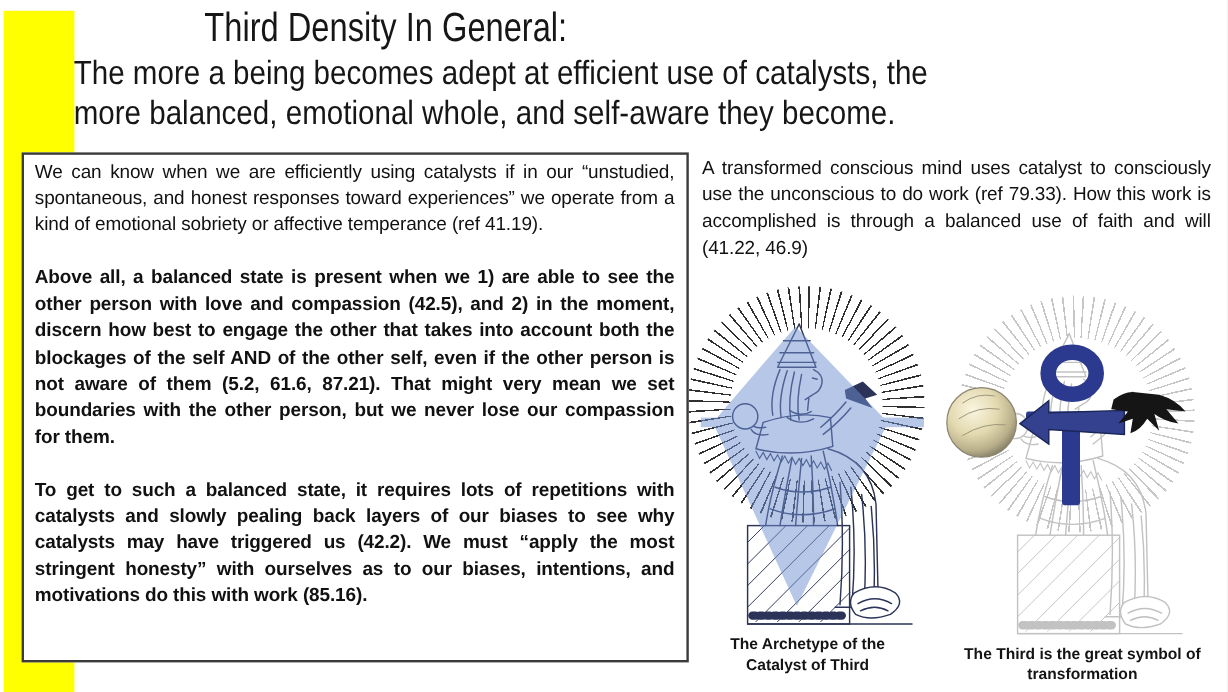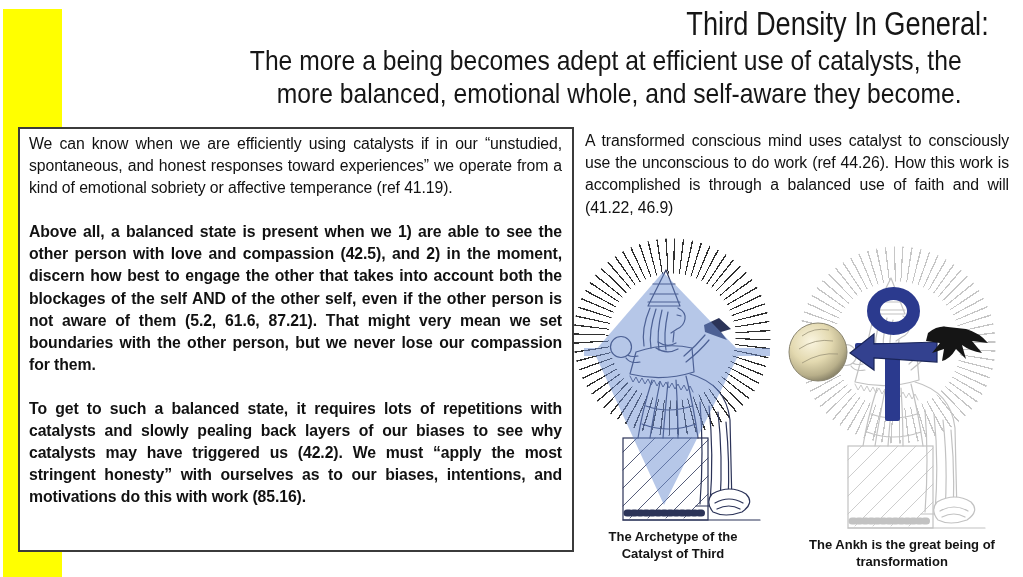--- a/index.html
+++ b/index.html
@@ -5,21 +5,21 @@
   html,body{margin:0;padding:0;background:#e9e9e9;}
   .slide{
     position:relative; width:1023px; height:577px; background:#ffffff;
     font-family:"Liberation Sans", sans-serif; color:#161616; overflow:hidden;
     margin:0 auto;
   }
   
   .accent-bar{ position:absolute; left:3px; top:9px; width:59px; height:568px; background:#ffff00; }
 
   
-  .header{ position:absolute; left:0; right:0; top:2px; text-align:right; }
+  .header{ position:absolute; left:0; right:0; top:2px; text-align:left; }
   .title{
     display:block; font-size:34px; line-height:42px; font-weight:400; white-space:nowrap;
     transform:translateX(68px) scaleX(0.80); transform-origin:center; letter-spacing:0;
   }
   .subtitle-line{
     display:block; font-size:28px; line-height:33px; font-weight:400; white-space:nowrap;
     transform:scaleX(0.88); transform-origin:center;
   }
 
   
@@ -80,21 +80,21 @@
     <span class="subtitle-line">The more a being becomes adept at efficient use of catalysts, the</span>
     <span class="subtitle-line">more balanced, emotional whole, and self-aware they become.</span>
   </div>
 
   <section class="left-box">
     <p>We can know when we are efficiently using catalysts if in our “unstudied, spontaneous, and honest responses toward experiences” we operate from a kind of emotional sobriety or affective temperance (ref 41.19).</p>
     <p>Above all, a balanced state is present when we 1) are able to see the other person with love and compassion (42.5), and 2) in the moment, discern how best to engage the other that takes into account both the blockages of the self AND of the other self, even if the other person is not aware of them (5.2, 61.6, 87.21). That might very mean we set boundaries with the other person, but we never lose our compassion for them.</p>
     <p>To get to such a balanced state, it requires lots of repetitions with catalysts and slowly pealing back layers of our biases to see why catalysts may have triggered us (42.2). We must “apply the most stringent honesty” with ourselves as to our biases, intentions, and motivations do this with work (85.16).</p>
   </section>
 
-  <p class="right-para">A transformed conscious mind uses catalyst to consciously use the unconscious to do work (ref 44.26). How this work is accomplished is through a balanced use of faith and will (41.22, 46.9)</p>
+  <p class="right-para">A transformed conscious mind uses catalyst to consciously use the unconscious to do work (ref 79.33). How this work is accomplished is through a balanced use of faith and will (41.22, 46.9)</p>
 
   <div class="sunburst s1"></div>
   <div class="sunburst s2"></div>
 
   <svg class="figsvg fig1" width="190" height="310" viewBox="0 0 190 310">
     <g id="archfig" fill="none" stroke="currentColor" stroke-width="1.2" stroke-linecap="round">
 
       <path d="M88,48 L70,84 M88,48 L102,84 M75,62 H97 M72,72 H100 M70,80 H102 M70,84 H102"></path>
 
       <path d="M100,86 Q108,90 107,97 Q106,104 99,107 L93,111 M99,93 l4,1"></path>
@@ -155,16 +155,16 @@
 
     <polygon points="60,123 84,104 84,114 147,112 147,132 84,128 84,140" fill="#33418f" stroke="#1a2558" stroke-width="1.2"></polygon>
 
     <path d="M138,103 q10,-8 20,-6 l18,2 q14,4 22,14 l-16,-2 l10,12 q-12,-2 -20,-8 l4,14 l-10,-10 q-6,10 -14,12 l2,-12 l-12,4 l8,-10 l-14,-2 Z" fill="#151515"></path>
   </svg>
 
   <div class="caption cap1">
     <span class="cap-inner">The Archetype of the Catalyst of Third</span>
   </div>
   <div class="caption cap2">
-    <span class="cap-inner">The Ankh  is the great being of transformation</span>
+    <span class="cap-inner">The Third  is the great symbol of transformation</span>
   </div>
 
 </div>
 
 </body></html>

